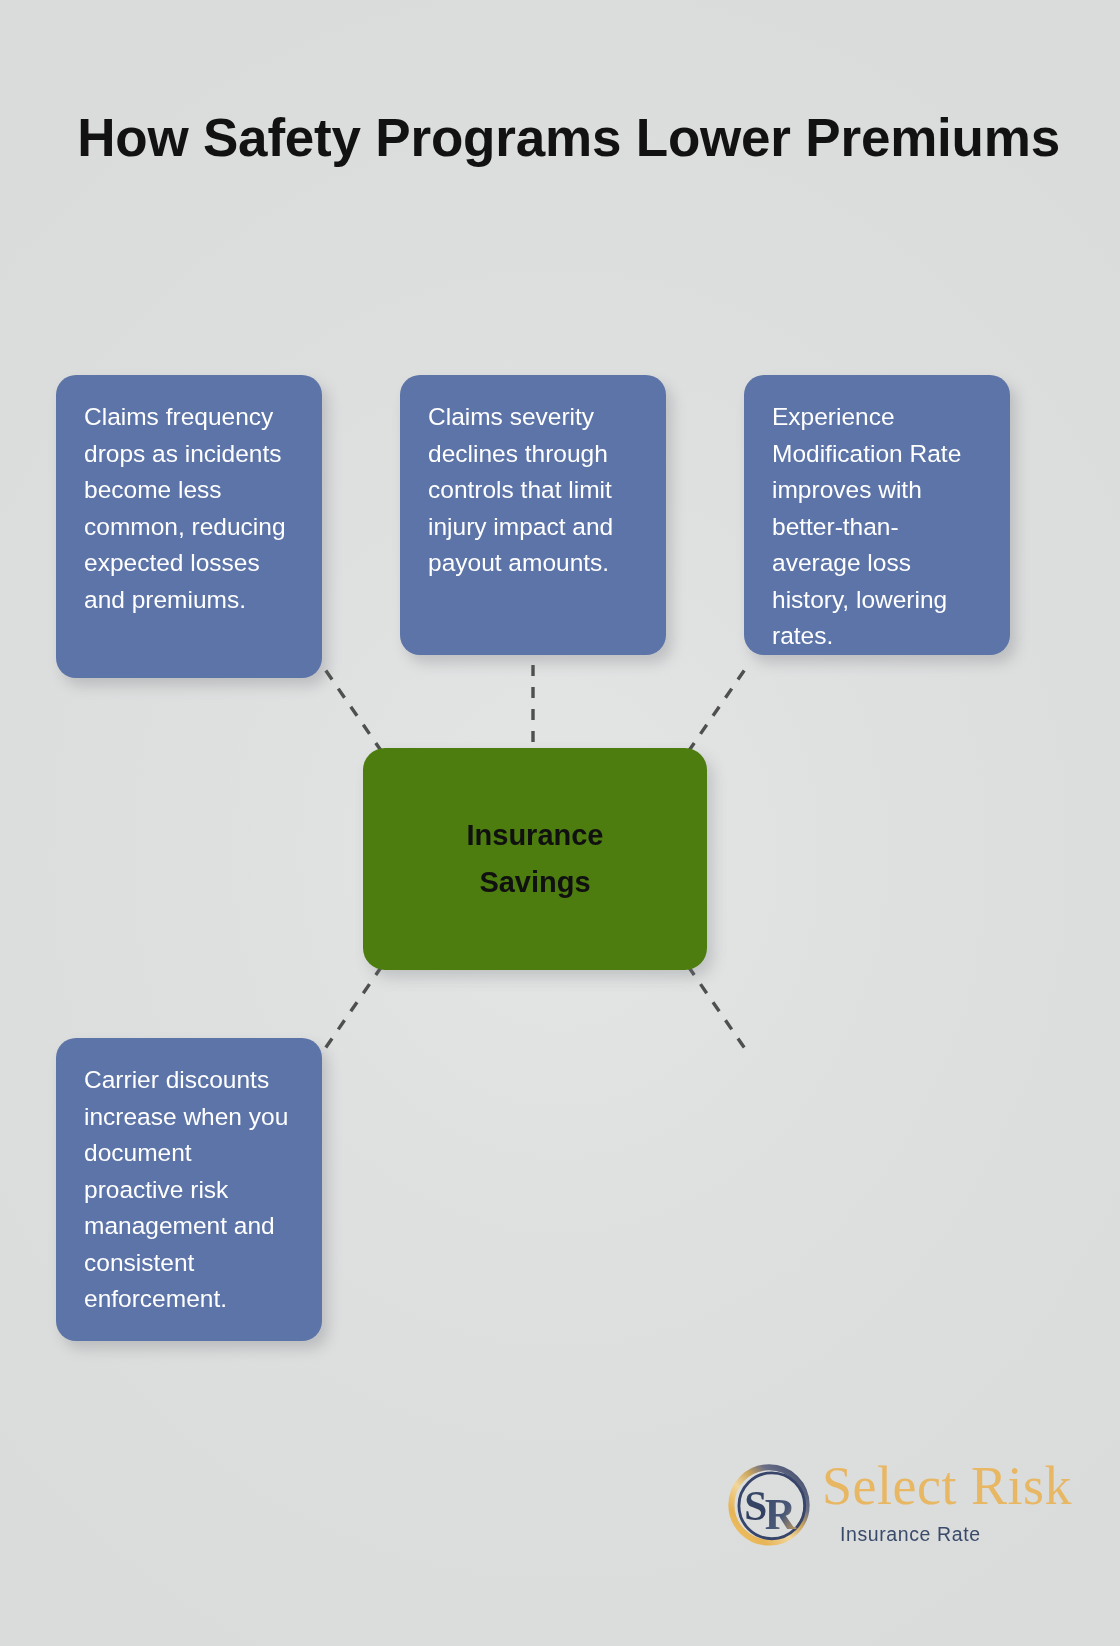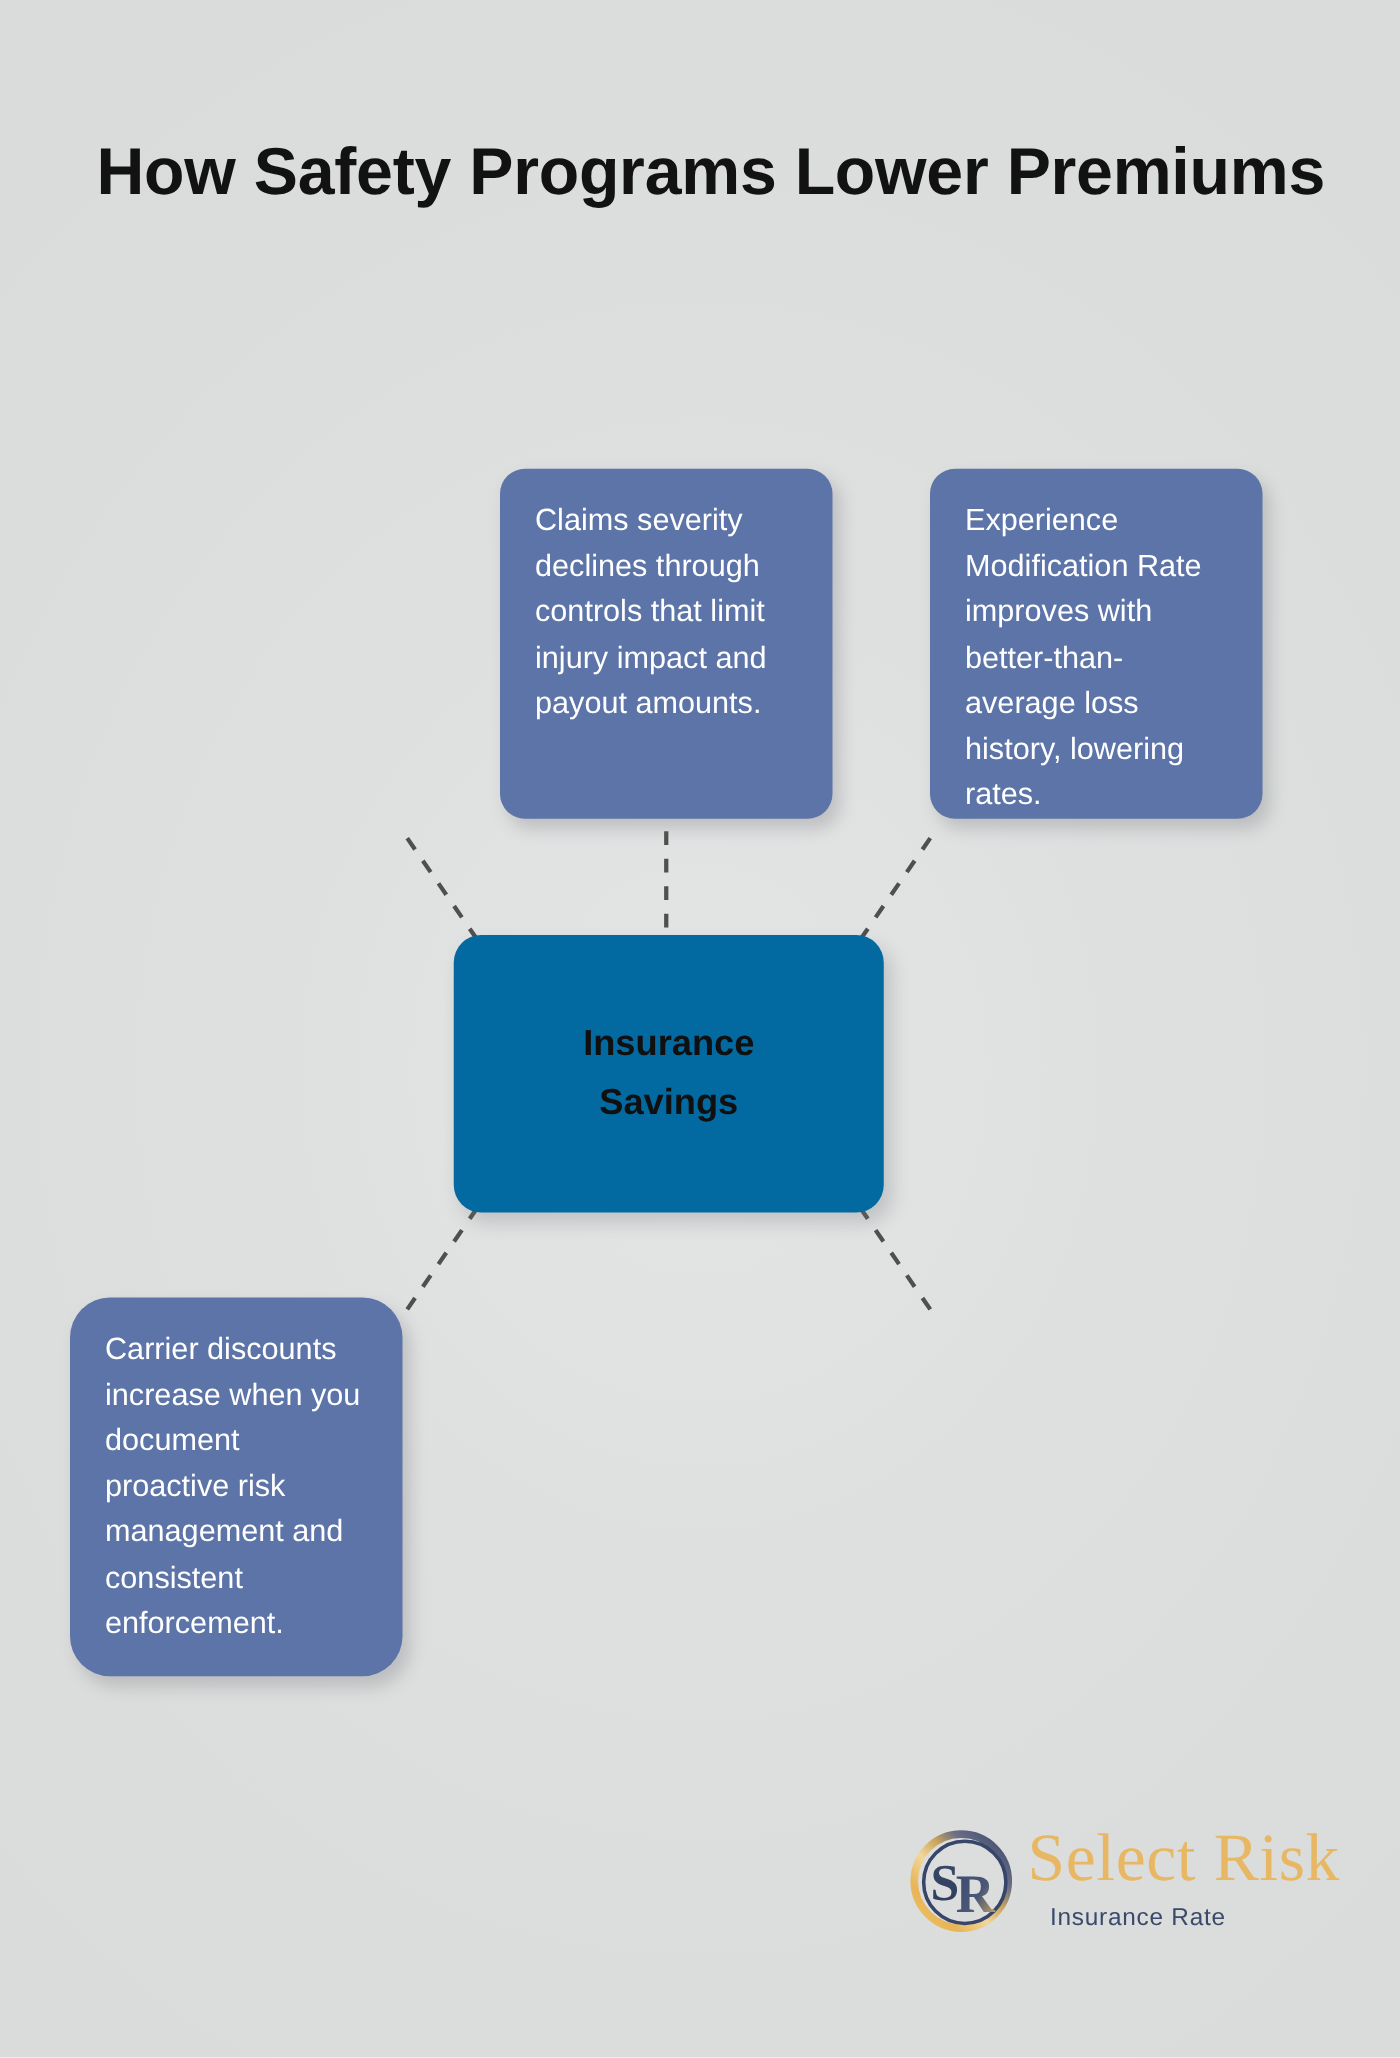--- a/index.html
+++ b/index.html
@@ -57,33 +57,33 @@
     box-shadow: 6px 8px 13px rgba(120,125,130,0.33);
     overflow: hidden;
   }
   .node .txt {
     display: block;
   }
 
   .node-tl { left: 56px;  top: 375px;  width: 266px; height: 303px; }
   .node-tc { left: 400px; top: 375px;  width: 266px; height: 280px; }
   .node-tr { left: 744px; top: 375px;  width: 266px; height: 280px; }
-  .node-bl { left: 56px;  top: 1038px; width: 266px; height: 303px; border-radius: 32px; }
+  .node-bl { left: 56px;  top: 1038px; width: 266px; height: 303px; }
   .node-br { left: 744px; top: 1038px; width: 266px; height: 303px; }
 
   
   .hub {
     position: absolute;
     left: 363px;
     top: 748px;
     width: 344px;
     height: 222px;
     box-sizing: border-box;
     border-radius: 22px;
-    background: #0369a1;
+    background: #4d7c0f;
     box-shadow: 6px 8px 14px rgba(120,125,130,0.30);
     display: flex;
     align-items: center;
     justify-content: center;
   }
   .hub .hub-label {
     display: block;
     text-align: center;
     font-size: 29px;
     line-height: 1.62;
@@ -149,20 +149,23 @@
       <line x1="533" y1="742" x2="533" y2="612"></line>
 
       <line x1="688" y1="752" x2="748" y2="665"></line>
 
       <line x1="382" y1="966" x2="322" y2="1053"></line>
 
       <line x1="688" y1="966" x2="748" y2="1053"></line>
     </g>
   </svg>
 
+  <div class="node node-tl">
+    <span class="txt">Claims frequency drops as incidents become less common, reducing expected losses and premiums.</span>
+  </div>
 
   <div class="node node-tc">
     <span class="txt">Claims severity declines through controls that limit injury impact and payout amounts.</span>
   </div>
 
   <div class="node node-tr">
     <span class="txt">Experience Modification Rate improves with better-than-average loss history, lowering rates.</span>
   </div>
 
   <div class="node node-bl">

